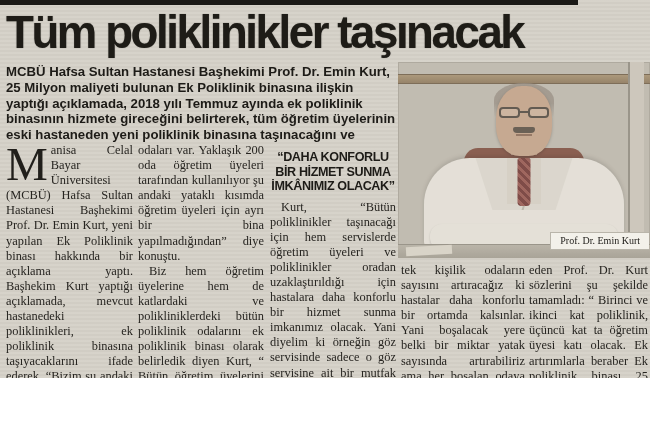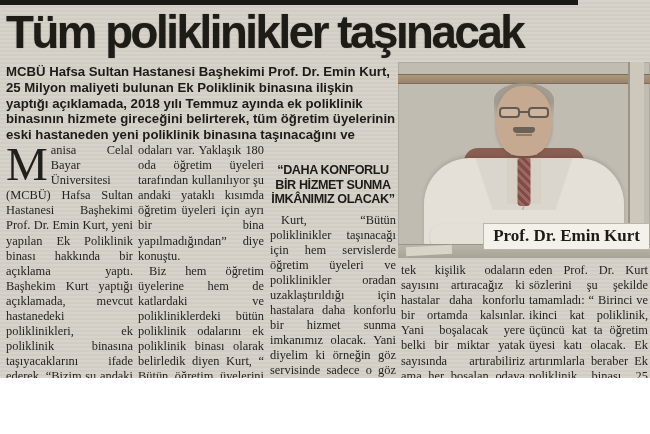--- a/index.html
+++ b/index.html
@@ -71,21 +71,21 @@
     width:22px; height:6px; background:#564c41; border-radius:2px 2px 4px 4px; }
   .mouth { position:absolute; left:50%; top:36.5%; transform:translateX(-50%);
     width:16px; height:2px; background:#8a6a55; }
   .desk { position:absolute; left:0; bottom:0; width:100%; height:14px;
     background:linear-gradient(#b6b2a6,#a19d91); border-top:1px solid #8f8b80; }
   .paper-sheet { position:absolute; left:8px; bottom:3px; width:46px; height:9px; background:#dcd8cc; transform:rotate(-3deg); }
   .photo-tone { position:absolute; inset:0; background:rgba(203,196,182,.18); pointer-events:none; }
   .caption-box {
     position:absolute; right:1px; bottom:8px; padding:2px 9px 3px;
     background:#f3f1ea; border:1px solid #b9b5aa; border-right:none;
-    font-family:"Liberation Serif", serif; font-weight:bold; font-size:17px; color:#1d1b17;
+    font-family:"Liberation Serif", serif; font-weight:normal; font-size:10px; color:#1d1b17;
     white-space:nowrap;
   }
 
   
   .col {
     position:absolute; overflow:hidden;
     font-family:"Liberation Serif", serif; font-size:12.4px; line-height:15.1px;
     text-align:justify; color:#262420;
   }
   .col p + p { text-indent:11px; }
@@ -96,21 +96,21 @@
   .col-5 { left:529px; top:263px; width:119px; height:171px; }
 
   .dropcap {
     float:left; font-size:47px; line-height:38px; padding:2px 3px 0 0;
     font-weight:normal; color:#211f1b;
   }
 
   .subhead {
     font-family:"Liberation Sans", sans-serif; font-weight:bold;
     font-size:12.6px; line-height:14.5px; letter-spacing:-.4px;
-    text-align:center; color:#1d1b17; margin:20px 0 6px; text-indent:0 !important;
+    text-align:center; color:#1d1b17; margin:7px 0 6px; text-indent:0 !important;
   }
 </style>
 </head>
 <body>
 
 <div class="page">
 
   <div class="topbar"></div>
 
   <h1 class="headline">Tüm poliklinikler taşınacak</h1>
@@ -143,21 +143,21 @@
     </div>
     <div class="photo-tone"></div>
     <div class="caption-box">Prof. Dr. Emin Kurt</div>
   </div>
 
   <div class="col col-1">
     <p><span class="dropcap">M</span><span>anisa Celal Bayar Üniversitesi (MCBÜ) Hafsa Sultan Hastanesi Başhekimi Prof. Dr. Emin Kurt, yeni yapılan Ek Poliklinik binası hakkında bir açıklama yaptı. Başhekim Kurt yaptığı açıklamada, mevcut hastanedeki poliklinikleri, ek poliklinik binasına taşıyacaklarını ifade ederek, “Bizim şu andaki poliklinik binaları yetersiz kalıyor. Aynı zamanda katlarda da poliklinikler yapılıyor. Mesela göz servisinde yaklaşık 9 oda poliklinik amaçlı kullanıyor. Nöroloji, kadın hastalıkları, çocuk cerrahisi de aynı şekilde. Bütün bu katlardaki servislerin poliklinikleriyle beraber ek poliklinik binasına taşınacak. Dolayısıyla bizim servisler poliklinik olarak kullandığımız ya da amacı dışında kullandığımız bir sürü oda var hem öğretim üyesi</span></p>
   </div>
 
   <div class="col col-2">
-    <p>odaları var. Yaklaşık 180 oda öğretim üyeleri tarafından kullanılıyor şu andaki yataklı kısımda öğretim üyeleri için ayrı bir bina yapılmadığından” diye konuştu.</p>
+    <p>odaları var. Yaklaşık 200 oda öğretim üyeleri tarafından kullanılıyor şu andaki yataklı kısımda öğretim üyeleri için ayrı bir bina yapılmadığından” diye konuştu.</p>
     <p>Biz hem öğretim üyelerine hem de katlardaki ve polikliniklerdeki bütün poliklinik odalarını ek poliklinik binası olarak belirledik diyen Kurt, “ Bütün öğretim üyelerini ek poliklinik binasına taşıyacağız. Dolayısıyla hastane de sadece yataklı kısım, laboratuar ve birim kalacak. Poliklinikler ve öğretim üyeleri eski hastaneden olduğu gibi ek binaya taşınacak. Şu andaki kullandığımız mevcut kapasiteden yaklaşık her bölüm yüzde 30’luk daha fazla bir mekana sahip olacak. Yani diyelim ki 10 tane oda kullanı-</p>
   </div>
 
   <div class="col col-3">
     <p class="subhead">“DAHA KONFORLU BİR HİZMET SUNMA İMKÂNIMIZ OLACAK”</p>
     <p>Kurt, “Bütün poliklinikler taşınacağı için hem servislerde öğretim üyeleri ve poliklinikler oradan uzaklaştırıldığı için hastalara daha konforlu bir hizmet sunma imkanımız olacak. Yani diyelim ki örneğin göz servisinde sadece o göz servisine ait bir mutfak olacak. Personel dinlenme ve soyunma odası olacak. Şu anda bazı kliniklerde doğru dürüst depo yok. Her kliniğin kendi deposu olacak. Göz kliniği için konuşacak olursam yaklaşık 2 oda da 3’er kişilik bunlarda 2’şer kişilik olacak. Belki de</p>
   </div>
 
   <div class="col col-4">
     <p>tek kişilik odaların sayısını artıracağız ki hastalar daha konforlu bir ortamda kalsınlar. Yani boşalacak yere belki bir miktar yatak sayısında artırabiliriz ama her boşalan odaya yataklı hale getirmeyeceğiz. Hizmetimizin kalitesini artırıp hastaları daha huzurlu bir ortamda iyileşmelerini sağlamak için imkan oluşturacağız” şeklinde konuştu.</p>

